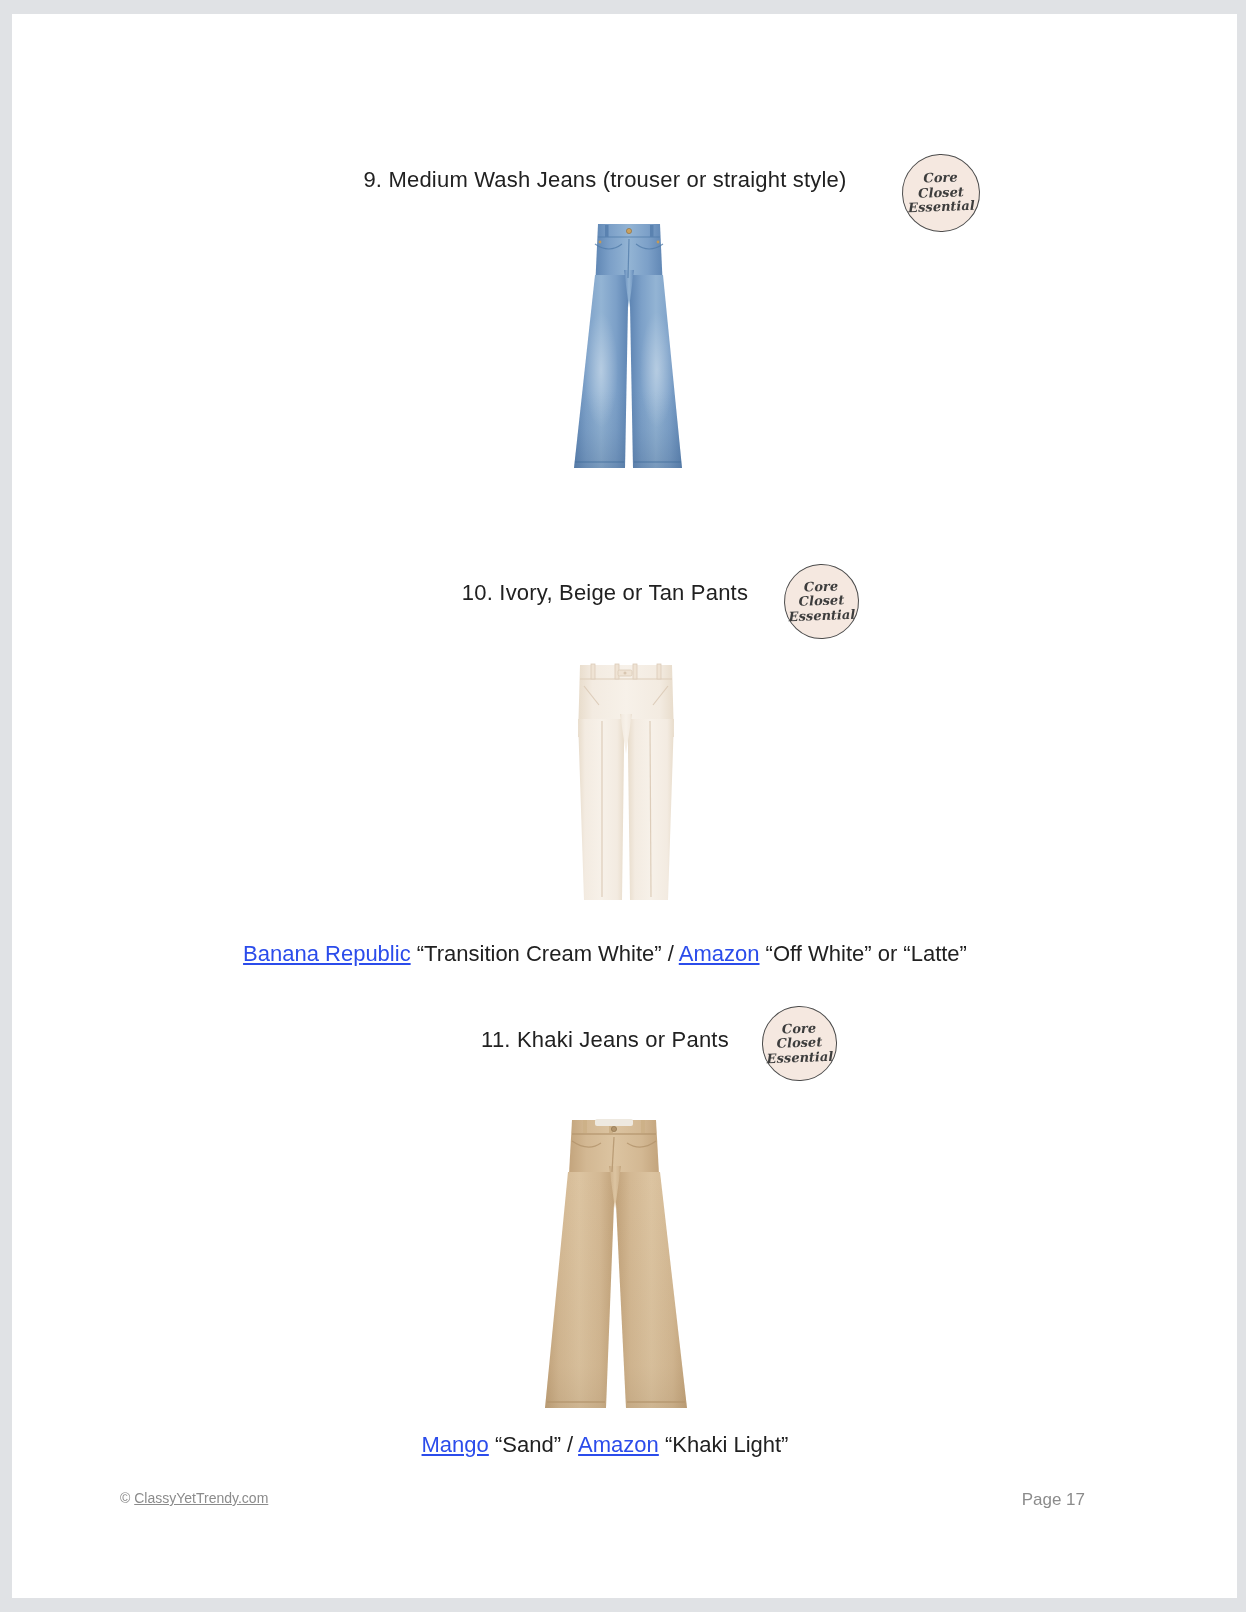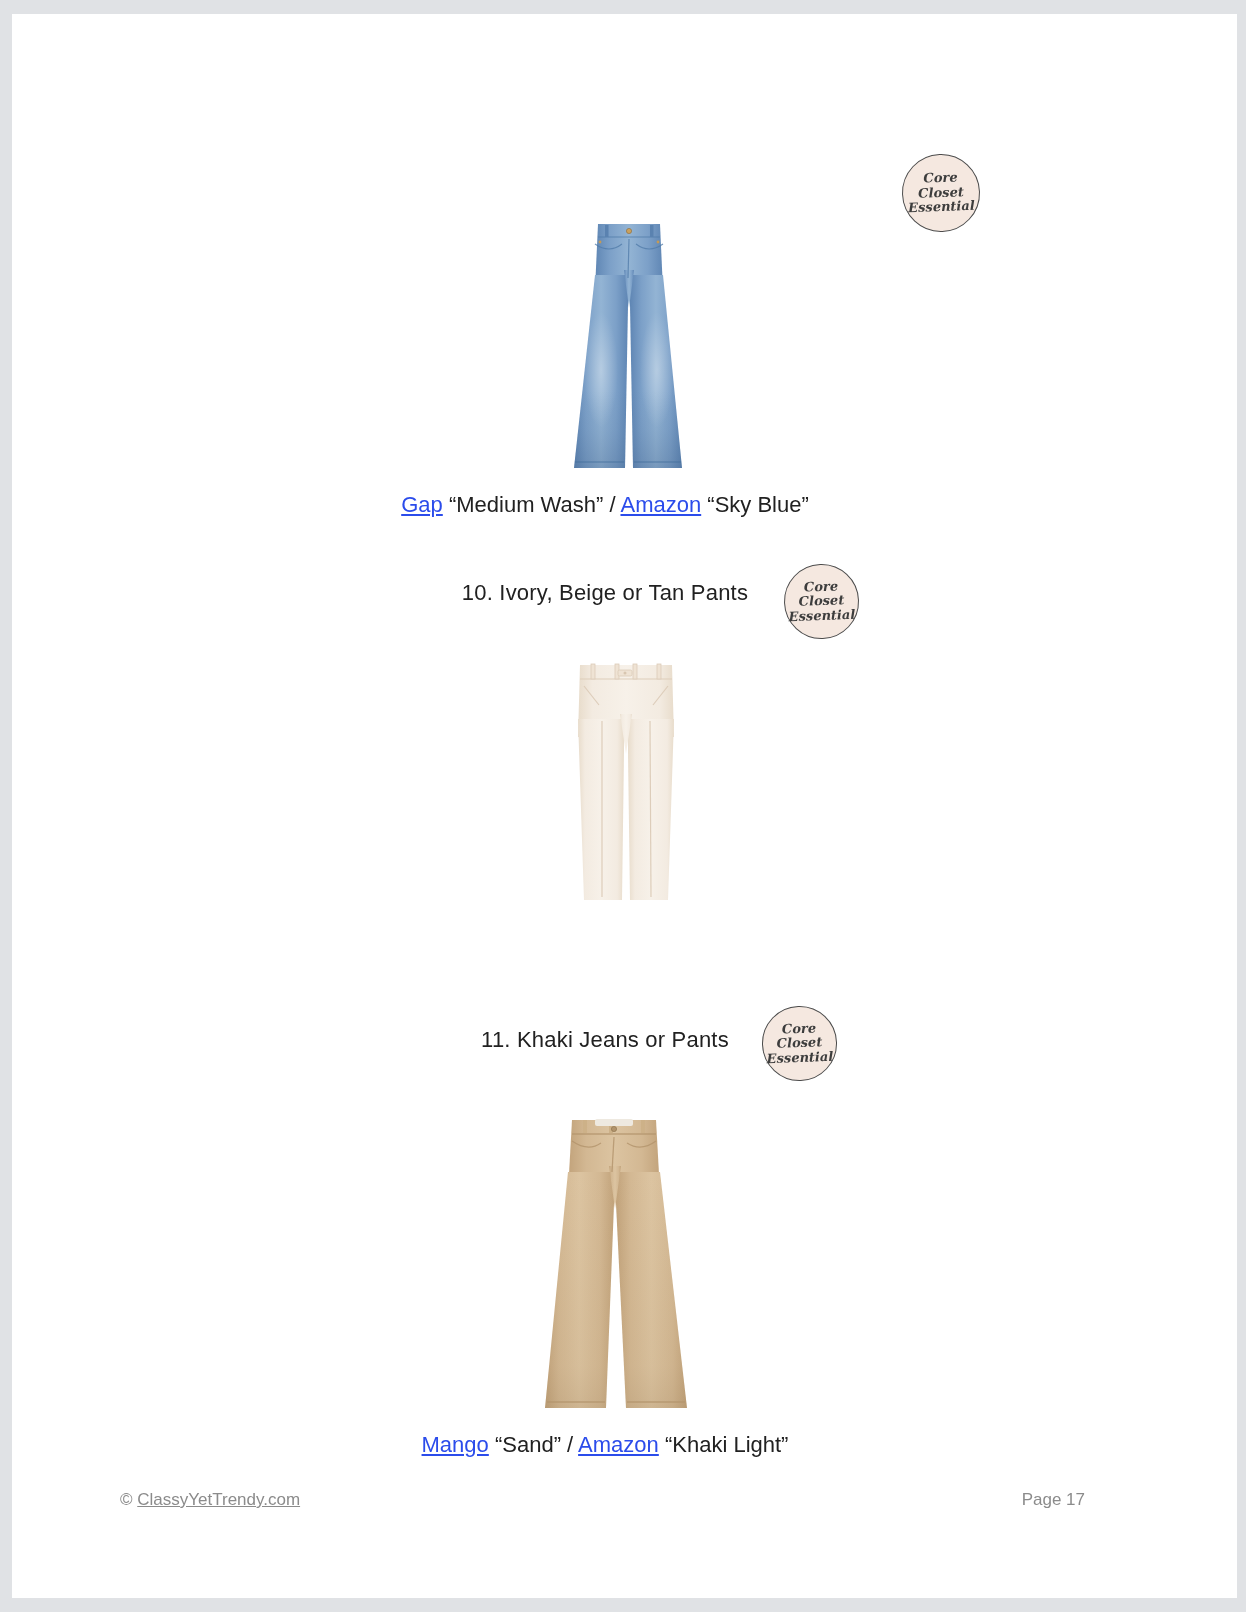--- a/index.html
+++ b/index.html
@@ -37,21 +37,21 @@
     font-family:"DejaVu Serif","Liberation Serif",serif;
     font-style:italic;font-weight:bold;
     font-size:13px;line-height:1.12;color:#3d3d3d;
     box-sizing:border-box;
     transform:rotate(-2deg);
   }
   .badge span{display:block;}
   .garment{position:absolute;}
   .footer-left{
     position:absolute;left:108px;top:1476px;
-    font-size:17px;color:#8b8b8b;
+    font-size:14px;color:#8b8b8b;
   }
   .footer-left a{color:#8b8b8b;text-decoration:underline;cursor:pointer;}
   .footer-right{
     position:absolute;right:152px;top:1476px;
     font-size:17px;color:#8b8b8b;text-align:right;
   }
   
   #h9{top:153px;}   #badge9{left:890px;top:140px;width:78px;height:78px;}
   #img9{left:556px;top:206px;width:122px;height:252px;}
   #cap9{top:478px;}
@@ -60,20 +60,21 @@
   #cap10{top:927px;}
   #h11{top:1013px;text-align:center;} #badge11{left:750px;top:992px;width:75px;height:75px;}
   #img11{left:523px;top:1100px;width:162px;height:296px;}
   #cap11{top:1418px;}
 </style>
 </head>
 <body>
 
 <div class="page">
 
+  <div class="heading" id="h9">9. Medium Wash Jeans (trouser or straight style)</div>
 
   <div class="badge" id="badge9">
     <span>Core</span>
     <span>Closet</span>
     <span>Essential</span>
   </div>
 
   <svg class="garment" id="img9" viewBox="0 0 122 252">
     <defs>
       <linearGradient id="denimH" x1="0" y1="0" x2="1" y2="0">
@@ -114,23 +115,20 @@
       <path d="M7,242 L56,242"></path>
       <path d="M66,242 L113,242"></path>
     </g>
     <rect x="37" y="5" width="3.5" height="12" fill="#5a82b0"></rect>
     <rect x="82" y="5" width="3.5" height="12" fill="#5a82b0"></rect>
     <circle cx="61" cy="11" r="2.6" fill="#caa15e" stroke="#8a6a3a" stroke-width="0.6"></circle>
     <circle cx="32" cy="22" r="1.4" fill="#c59a55"></circle>
     <circle cx="90" cy="22" r="1.4" fill="#c59a55"></circle>
   </svg>
 
-  <div class="caption" id="cap9">
-    <a>Gap</a><span> “Medium Wash” / </span><a>Amazon</a><span> “Sky Blue”</span>
-  </div>
 
   <div class="heading" id="h10">10. Ivory, Beige or Tan Pants</div>
 
   <div class="badge" id="badge10">
     <span>Core</span>
     <span>Closet</span>
     <span>Essential</span>
   </div>
 
   <svg class="garment" id="img10" viewBox="0 0 108 243">
@@ -159,20 +157,23 @@
     <g fill="#efe3d4" stroke="#dccbb8" stroke-width="0.8">
       <rect x="19" y="5" width="4" height="15"></rect>
       <rect x="43" y="5" width="4" height="15"></rect>
       <rect x="61" y="5" width="4" height="15"></rect>
       <rect x="85" y="5" width="4" height="15"></rect>
       <rect x="46" y="11" width="14" height="6" rx="1.5"></rect>
     </g>
     <circle cx="53" cy="14" r="1.5" fill="#d8c6b0"></circle>
   </svg>
 
+  <div class="caption" id="cap10">
+    <a>Banana Republic</a><span> “Transition Cream White” / </span><a>Amazon</a><span> “Off White” or “Latte”</span>
+  </div>
 
   <div class="heading" id="h11">11. Khaki Jeans or Pants</div>
 
   <div class="badge" id="badge11">
     <span>Core</span>
     <span>Closet</span>
     <span>Essential</span>
   </div>
 
   <svg class="garment" id="img11" viewBox="0 0 162 296">

